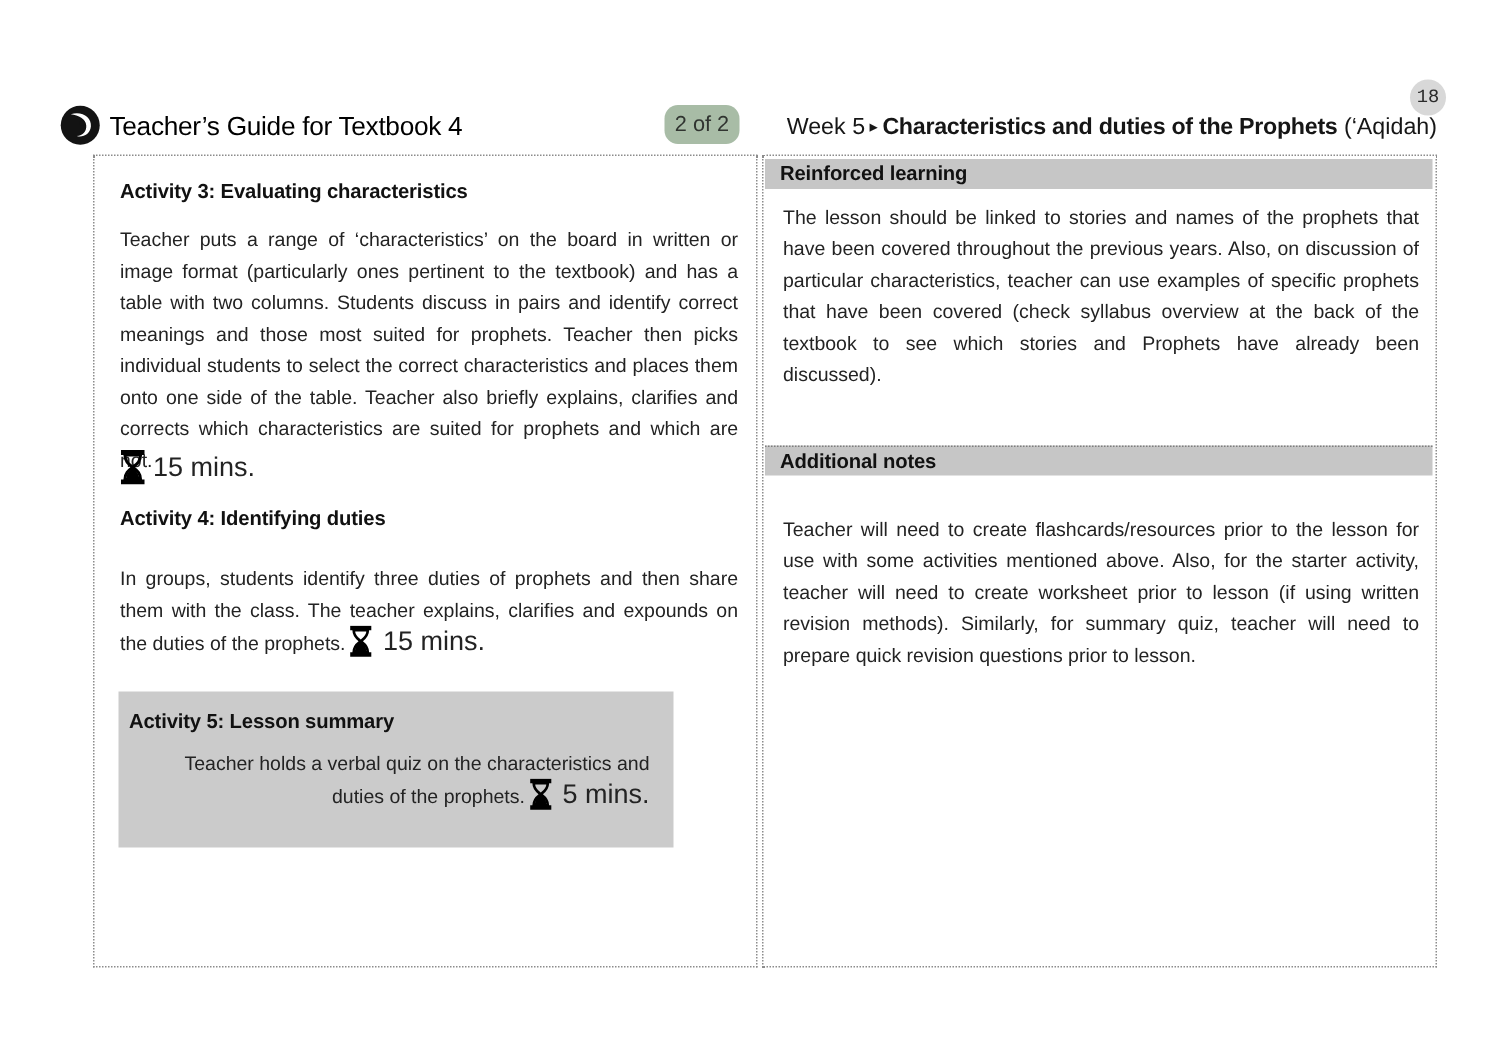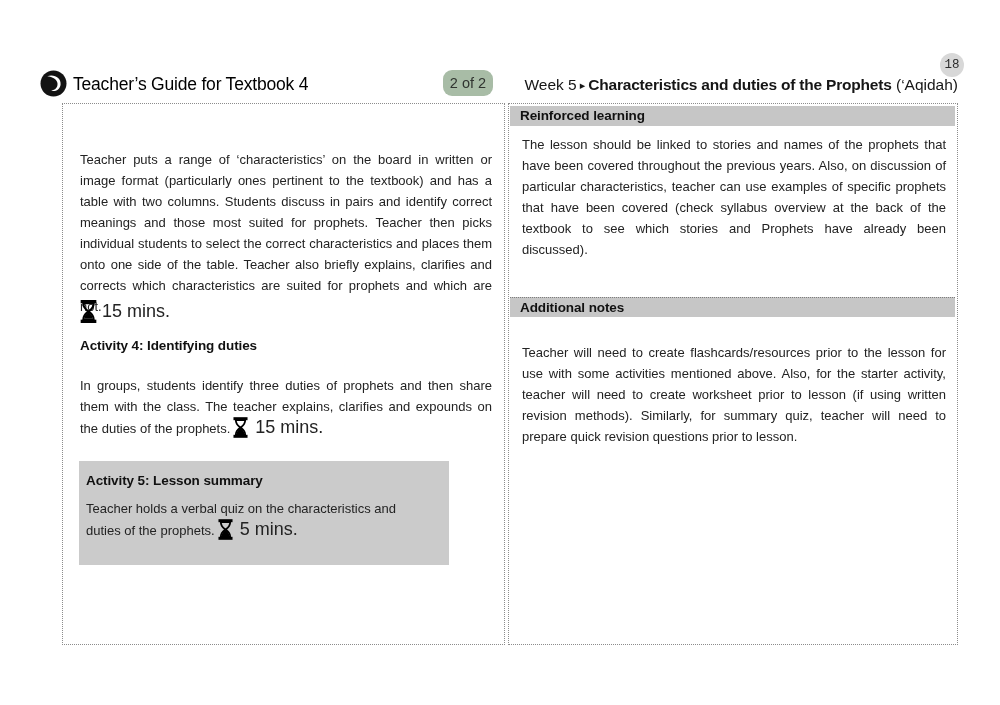--- a/index.html
+++ b/index.html
@@ -59,21 +59,21 @@
   .time-label { font-size: 18px; color: #232323; margin-left: 5px; }
   .a4-heading { position: absolute; top: 234px; left: 17px; }
   .a4-para    { position: absolute; top: 271px; left: 17px; width: 412px; }
 
   .a5-box {
     position: absolute; top: 357px; left: 16px; width: 370px; min-height: 100px;
     background: var(--box-bg, #cbcbcb);
     padding: 12px 16px 24px 7px;
   }
   .a5-heading { margin-bottom: 10px; }
-  .a5-para { font-size: 13px; line-height: 21px; text-align: left; color: #232323; }
+  .a5-para { font-size: 13px; line-height: 21px; text-align: right; color: #232323; }
 
   .hourglass { width: 17px; height: 23px; flex: 0 0 auto; }
   .hourglass-inline {
     width: 15px; height: 21px; display: inline-block;
     vertical-align: -5px; margin: 0 2px 0 3px;
   }
 
   
   .section-bar {
     position: absolute; left: 1px; width: calc(100% - 3px); height: 20px;
@@ -101,20 +101,21 @@
   <span class="page-badge">2 of 2</span>
   <span class="page-circle">18</span>
 
   <div class="week-title">
     <span>Week 5</span><span class="arrow">▸</span><b>Characteristics and duties of the Prophets</b>
     <span>(‘Aqidah)</span>
   </div>
 
   <section class="col col-left">
 
+    <div class="heading a3-heading">Activity 3: Evaluating characteristics</div>
 
     <p class="body-text a3-para">Teacher puts a range of ‘characteristics’ on the board in written or image format (particularly ones pertinent to the textbook) and has a table with two columns. Students discuss in pairs and identify correct meanings and those most suited for prophets. Teacher then picks individual students to select the correct characteristics and places them onto one side of the table. Teacher also briefly explains, clarifies and corrects which characteristics are suited for prophets and which are not.</p>
 
     <div class="a3-time">
       <svg class="hourglass" viewBox="0 0 16 22" aria-hidden="true">
         <line x1="0.5" y1="1.6" x2="15.5" y2="1.6" stroke="#000" stroke-width="3.2"></line>
         <line x1="0.5" y1="20.4" x2="15.5" y2="20.4" stroke="#000" stroke-width="3.2"></line>
         <path d="M3 3.2 C3 7.8 6 9.4 8 11 C6 12.6 3 14.2 3 18.8 L13 18.8 C13 14.2 10 12.6 8 11 C10 9.4 13 7.8 13 3.2 Z" fill="none" stroke="#000" stroke-width="1.9"></path>
         <path d="M8 11.6 C6.4 12.9 4.1 14.4 3.9 18 L12.1 18 C11.9 14.4 9.6 12.9 8 11.6 Z" fill="#000"></path>
       </svg>

